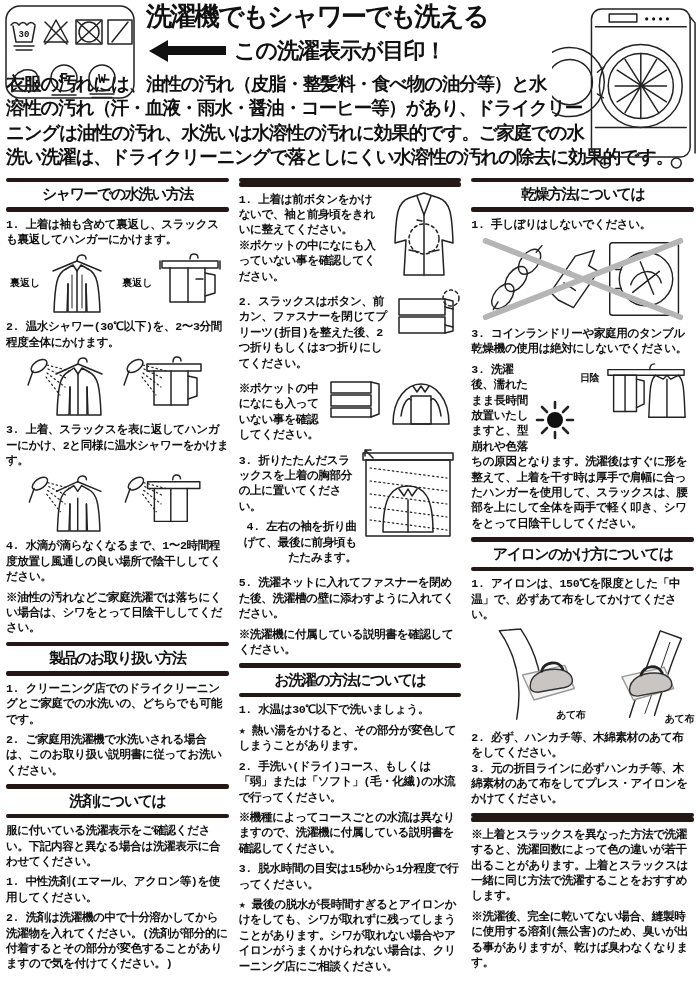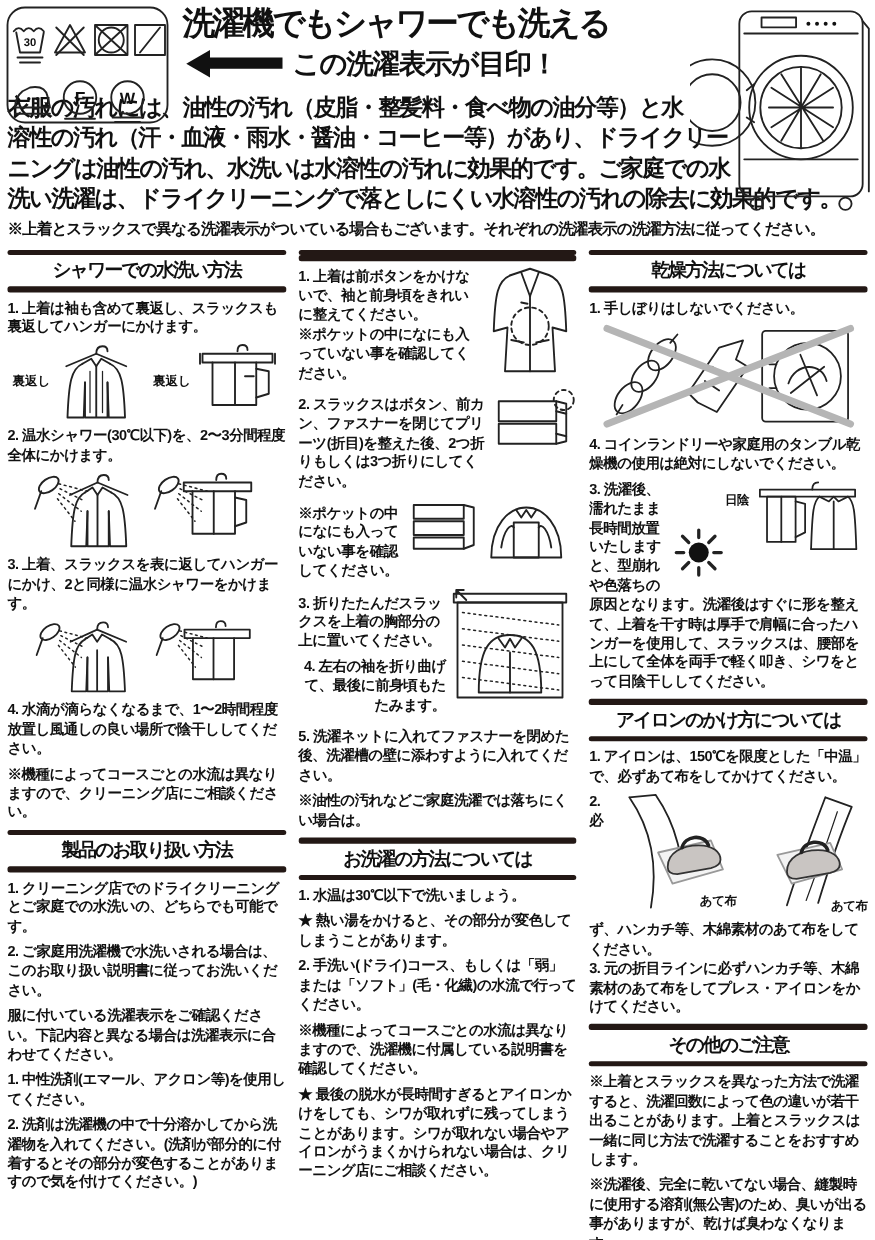--- a/index.html
+++ b/index.html
@@ -1,17 +1,17 @@
 <!DOCTYPE html>
 <html><head>
 <meta charset="utf-8">
 <style>
   html,body{margin:0;padding:0;background:#fff;}
   .page{position:relative;width:700px;height:992px;overflow:hidden;background:#fff;
-        color:#111;font-family:Liberation Sans, sans-serif;}
+        color:#111;font-family:Liberation Mono, monospace;}
   
   .hdr{position:relative;padding:4px 6px 0 6px;}
   .care-box{position:absolute;left:4px;top:4px;}
   .machine{position:absolute;right:0;top:2px;}
   .title{margin-left:140px;font-size:26px;font-weight:bold;letter-spacing:-2px;line-height:1.15;white-space:nowrap;}
   .sub{margin-left:142px;display:flex;align-items:center;gap:8px;margin-top:2px;}
   .sub-txt{font-size:22px;font-weight:bold;letter-spacing:-1px;}
   .arr{position:relative;width:58px;height:9px;background:#111;margin-left:20px;}
   .arr::before{content:"";position:absolute;left:-19px;top:-6.5px;
      border:11px solid transparent;border-right:19px solid #111;border-left:0;}
@@ -125,21 +125,20 @@
       <span class="arr"></span>
       <span class="sub-txt">この洗濯表示が目印！</span>
     </div>
 
     <div class="intro">
       <div class="pad">衣服の汚れには、油性の汚れ（皮脂・整髪料・食べ物の油分等）と水</div>
       <div class="pad">溶性の汚れ（汗・血液・雨水・醤油・コーヒー等）があり、ドライクリー</div>
       <div class="pad">ニングは油性の汚れ、水洗いは水溶性の汚れに効果的です。ご家庭での水</div>
       <div>洗い洗濯は、ドライクリーニングで落としにくい水溶性の汚れの除去に効果的です。</div>
     </div>
-    <div class="note-line">※上着とスラックスで異なる洗濯表示がついている場合もございます。それぞれの洗濯表示の洗濯方法に従ってください。</div>
   </div>
 
   <div class="cols">
 
     <div class="col">
       <div class="sec-head">
         <div class="bar"></div>
         <div class="sec-title">シャワーでの水洗い方法</div>
         <div class="bar"></div>
       </div>
@@ -224,30 +223,35 @@
           <g transform="translate(16,0)">
             <path d="M35 7 q0 -5 4 -5 q4 0 4 4"></path>
             <rect x="9" y="9" width="54" height="7"></rect>
             <path d="M16 16 L16 50 L50 50 L50 16"></path>
             <path d="M33 16 L33 50"></path>
           </g>
         </svg>
       </div>
 
       <div class="txt">4. 水滴が滴らなくなるまで、1〜2時間程度放置し風通しの良い場所で陰干ししてください。</div>
-      <div class="txt">※機種によってコースごとの水流は異なりますので、クリーニング店にご相談ください。</div>
+      <div class="txt">※油性の汚れなどご家庭洗濯では落ちにくい場合は、シワをとって日陰干ししてください。</div>
 
       <div class="sec-head">
         <div class="bar"></div>
         <div class="sec-title">製品のお取り扱い方法</div>
         <div class="bar"></div>
       </div>
       <div class="txt">1. クリーニング店でのドライクリーニングとご家庭での水洗いの、どちらでも可能です。</div>
       <div class="txt">2. ご家庭用洗濯機で水洗いされる場合は、このお取り扱い説明書に従ってお洗いください。</div>
 
+      <div class="sec-head">
+        <div class="bar"></div>
+        <div class="sec-title">洗剤については</div>
+        <div class="bar"></div>
+      </div>
       <div class="txt">服に付いている洗濯表示をご確認ください。下記内容と異なる場合は洗濯表示に合わせてください。</div>
       <div class="txt">1. 中性洗剤(エマール、アクロン等)を使用してください。</div>
       <div class="txt">2. 洗剤は洗濯機の中で十分溶かしてから洗濯物を入れてください。(洗剤が部分的に付着するとその部分が変色することがありますので気を付けてください。)</div>
 
     </div>
 
     <div class="col">
       <div class="sec-head">
         <div class="bar"></div>
         <div class="bar"></div>
@@ -304,31 +308,32 @@
           <rect x="2" y="5" width="90" height="7"></rect>
           <path d="M12 10 L4 2 M4 2 L10 2 M4 2 L4 8"></path>
           <path class="dots" d="M9 20 L86 30 M9 33 L86 43 M9 46 L86 56 M9 59 L86 69 M9 72 L86 82"></path>
           <path d="M22 84 C22 50 30 38 47 38 C64 38 72 50 72 84 Z"></path>
           <path d="M47 52 L47 84"></path>
           <path d="M38 41 L43 48 L47 41 L51 48 L56 41"></path>
         </svg>
       </div>
 
       <div class="txt">5. 洗濯ネットに入れてファスナーを閉めた後、洗濯槽の壁に添わすように入れてください。</div>
-      <div class="txt">※油性の汚れなどご家庭洗濯では落ちにくい場合は。</div>
+      <div class="txt">※洗濯機に付属している説明書を確認してください。</div>
 
       <div class="sec-head">
         <div class="bar"></div>
         <div class="sec-title">お洗濯の方法については</div>
         <div class="bar"></div>
       </div>
       <div class="txt">1. 水温は30℃以下で洗いましょう。</div>
       <div class="txt">★ 熱い湯をかけると、その部分が変色してしまうことがあります。</div>
       <div class="txt">2. 手洗い(ドライ)コース、もしくは「弱」または「ソフト」(毛・化繊)の水流で行ってください。</div>
       <div class="txt">※機種によってコースごとの水流は異なりますので、洗濯機に付属している説明書を確認してください。</div>
+      <div class="txt">3. 脱水時間の目安は15秒から1分程度で行ってください。</div>
       <div class="txt">★ 最後の脱水が長時間すぎるとアイロンかけをしても、シワが取れずに残ってしまうことがあります。シワが取れない場合やアイロンがうまくかけられない場合は、クリーニング店にご相談ください。</div>
     </div>
 
     <div class="col">
       <div class="sec-head">
         <div class="bar"></div>
         <div class="sec-title">乾燥方法については</div>
         <div class="bar"></div>
       </div>
       <div class="txt">1. 手しぼりはしないでください。</div>
@@ -342,21 +347,21 @@
           <path d="M72 58 L98 20 L118 14 L112 30 L122 36 L96 74 L80 66 Z"></path>
           <path d="M92 36 L104 44 M86 48 L98 56"></path>
           <rect x="134" y="6" width="72" height="76" rx="3"></rect>
           <circle cx="172" cy="44" r="28"></circle>
           <path d="M140 34 L146 34 M140 54 L146 54"></path>
           <path d="M156 50 C162 32 184 32 188 48 M158 58 L186 36 M166 26 L180 60"></path>
           <path class="xline" d="M4 4 L208 84 M208 4 L4 84"></path>
         </svg>
       </div>
 
-      <div class="txt">4. コインランドリーや家庭用のタンブル乾燥機の使用は絶対にしないでください。</div>
+      <div class="txt">3. コインランドリーや家庭用のタンブル乾燥機の使用は絶対にしないでください。</div>
 
       <div class="txt">
         <span class="float-r">
           <svg class="line" width="44" height="44" viewBox="0 0 44 44">
             <circle class="sunfill" cx="22" cy="22" r="8"></circle>
             <path class="ray" d="M22 4 L22 10 M22 34 L22 40 M4 22 L10 22 M34 22 L40 22 M9 9 L14 14 M30 30 L35 35 M35 9 L30 14 M14 30 L9 35"></path>
           </svg>
           <span class="rel" style="display:inline-block;">
             <span class="lab-abs" style="left:-4px;top:10px;">日陰</span>
             <svg class="line" width="96" height="80" viewBox="0 0 96 84" style="margin-left:14px;">
@@ -400,21 +405,20 @@
             </svg>
             <span class="lab-abs" style="right:0;bottom:2px;">あて布</span>
           </span>
         </span>
         <span>2. 必ず、ハンカチ等、木綿素材のあて布をしてください。</span><br>
         <span>3. 元の折目ラインに必ずハンカチ等、木綿素材のあて布をしてプレス・アイロンをかけてください。</span>
       </div>
 
       <div class="sec-head" style="clear:both;">
         <div class="bar"></div>
-        <div class="sec-title">その他のご注意</div>
         <div class="bar"></div>
       </div>
       <div class="txt">※上着とスラックスを異なった方法で洗濯すると、洗濯回数によって色の違いが若干出ることがあります。上着とスラックスは一緒に同じ方法で洗濯することをおすすめします。</div>
       <div class="txt">※洗濯後、完全に乾いてない場合、縫製時に使用する溶剤(無公害)のため、臭いが出る事がありますが、乾けば臭わなくなります。</div>
 
     </div>
 
   </div>
 </div>
 

